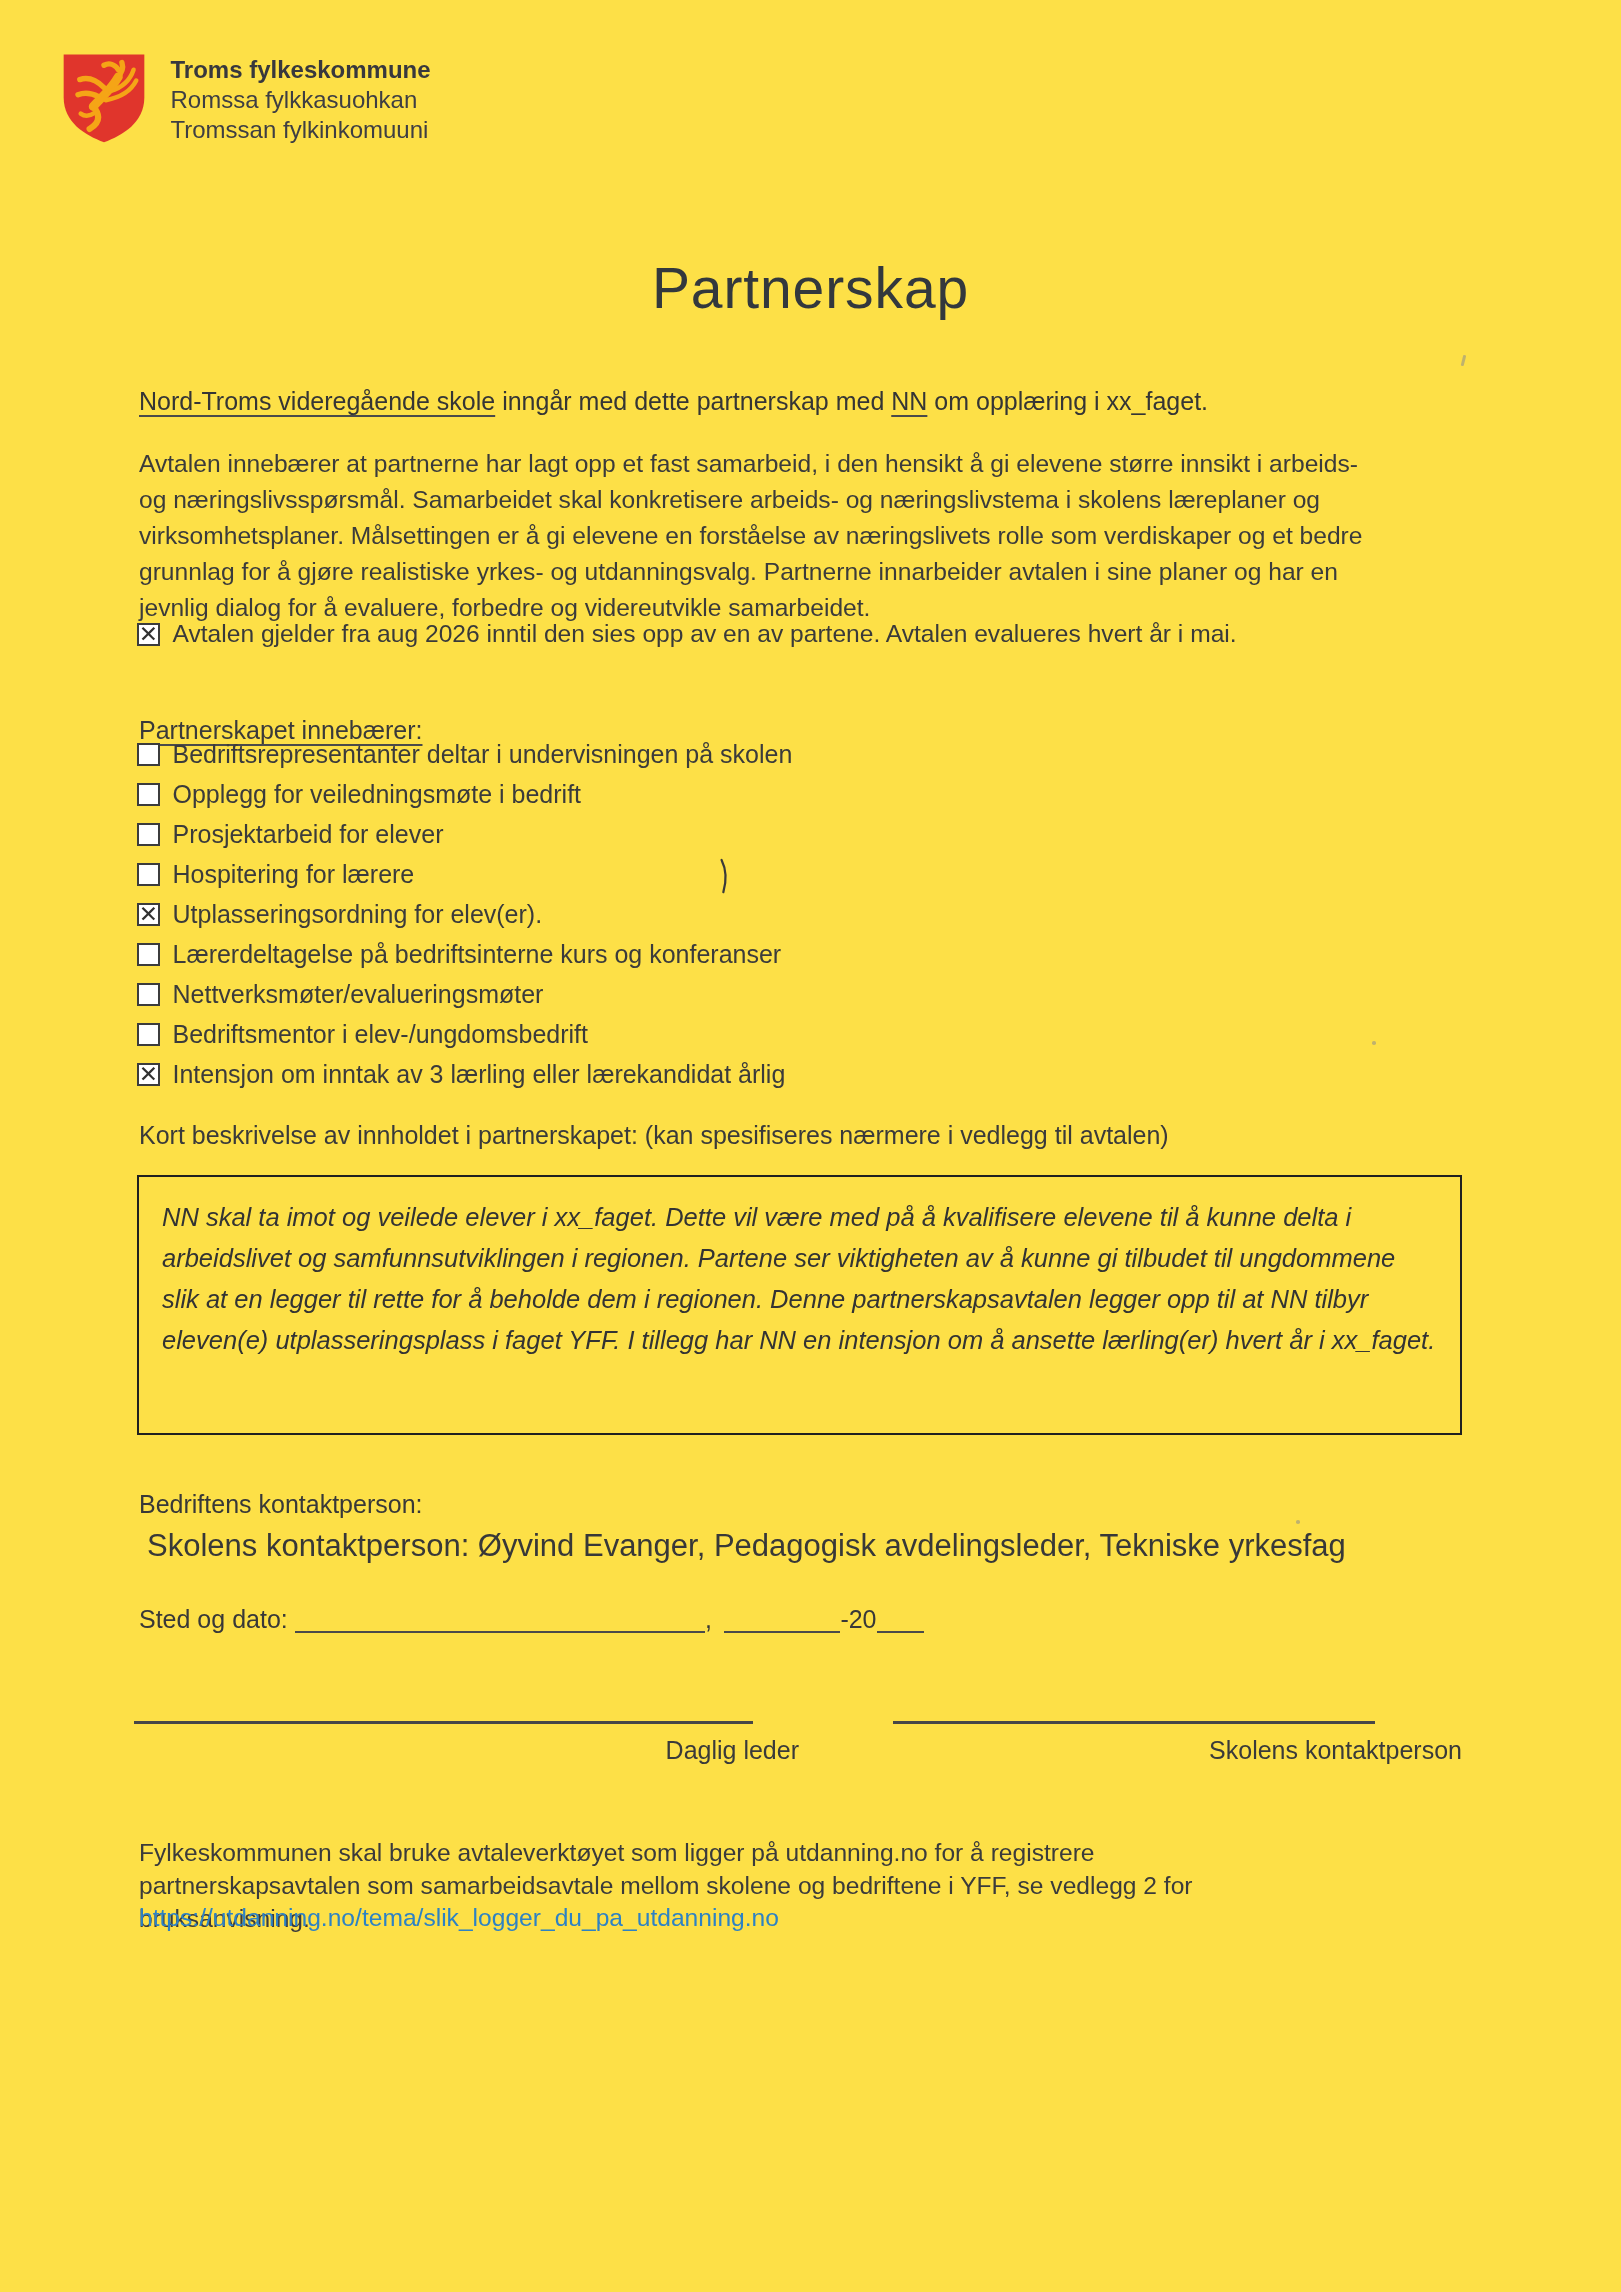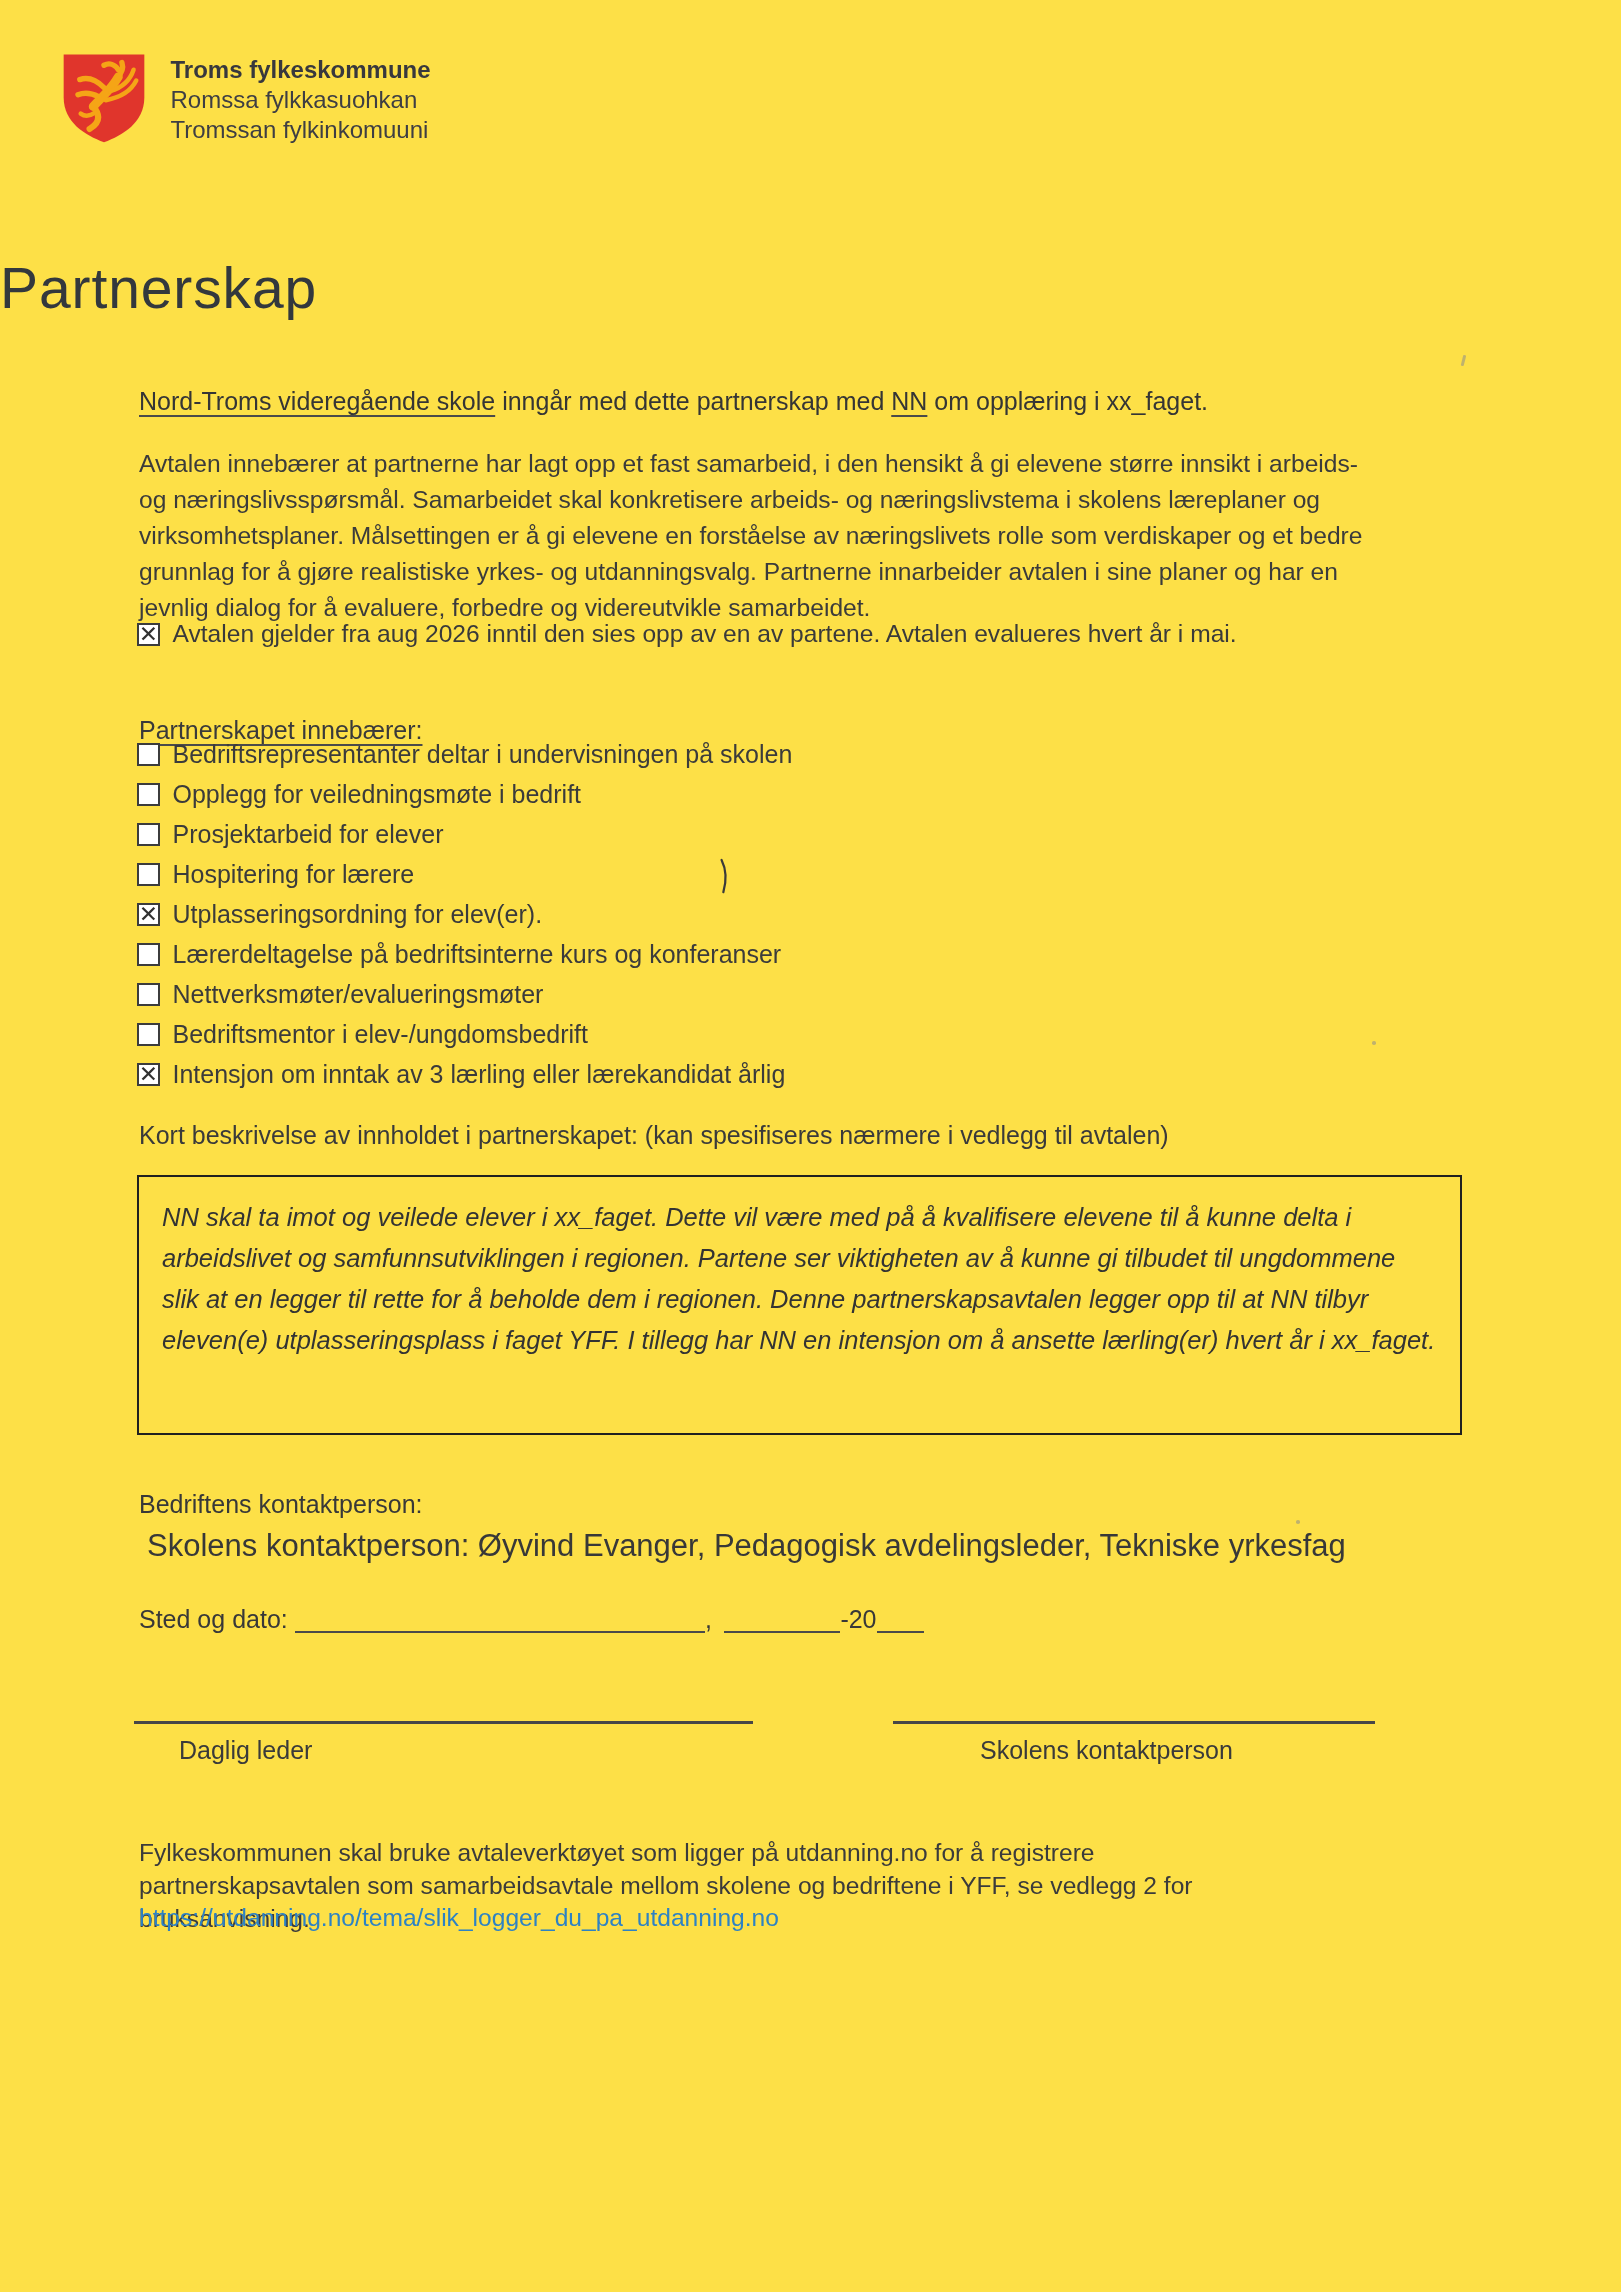--- a/index.html
+++ b/index.html
@@ -16,21 +16,21 @@
 
   
   .logo-row{top:50px;left:59px;display:flex;align-items:flex-start;}
   .shield{width:90px;height:95px;flex:0 0 auto;}
   .org-names{margin-left:21.5px;margin-top:5.4px;font-size:24px;line-height:29.6px;color:#3e3e43;}
   .org-bold{font-weight:bold;color:#38383d;}
 
   
   .title{
     top:217px;left:0;width:1621px;
-    text-align:left;
+    text-align:center;
     font-size:57px;font-weight:300;letter-spacing:0.9px;
     color:#33383d;
   }
 
   
   .intro{top:362px;left:139px;font-size:25px;color:#353535;}
   .u{
     text-decoration:underline;
     text-underline-offset:5.4px;
     text-decoration-thickness:1.8px;
@@ -78,21 +78,21 @@
     border-bottom:2.2px solid #4a4a4a;
     vertical-align:-5.4px;
   }
   .blank1{width:410px;margin-left:7.2px;}
   .blank2{width:116px;margin-left:12.5px;}
   .blank3{width:47px;}
 
   .sig-line{top:1721px;height:2.7px;background:#474747;}
   .sig-line-left{left:134px;width:619px;}
   .sig-line-right{left:893px;width:482px;}
-  .sig-label{top:1736px;font-size:25px;color:#3a3a3a;text-align:left;}
+  .sig-label{top:1736px;font-size:25px;color:#3a3a3a;text-align:right;}
   .sig-label-left{left:179px;width:620px;}
   .sig-label-right{left:980px;width:482px;}
 
   .footer-text{top:1811px;left:139px;width:1119px;font-size:24.6px;line-height:33px;color:#3b3b3b;}
   .footer-link{top:1904px;left:139px;font-size:24.6px;text-decoration:none;}
 
   
   .pen-mark{top:858px;left:718px;}
   .speck{background:#8d8d8d;opacity:.55;border-radius:0.9px;}
   .speck-a{top:355px;left:1462px;width:2.7px;height:10.7px;transform:rotate(14deg);}

